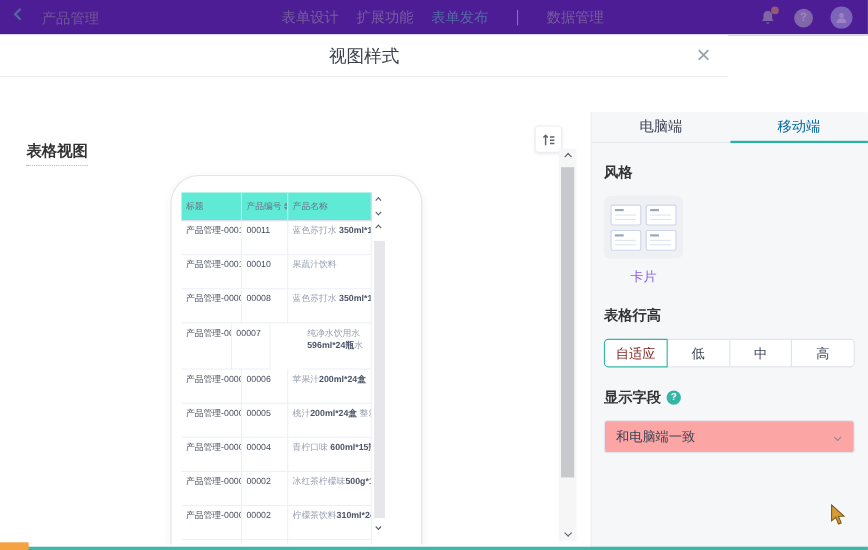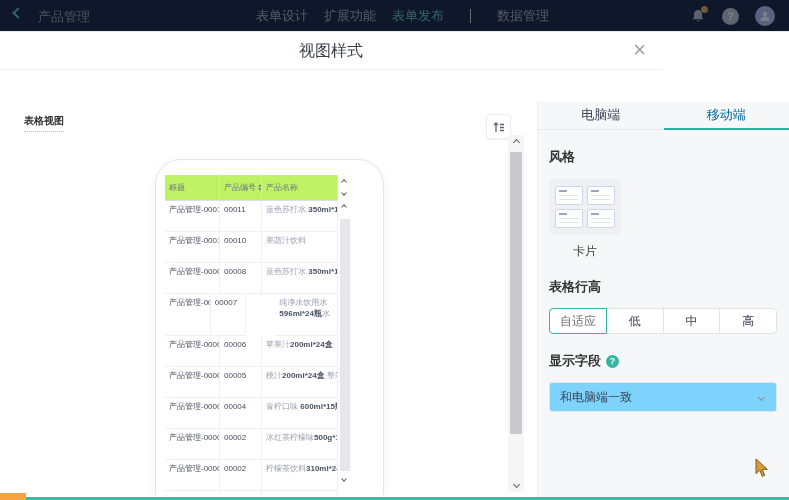--- a/index.html
+++ b/index.html
@@ -1,19 +1,19 @@
 <!DOCTYPE html>
 <html><head>
 <meta charset="utf-8">
 <style>
   * { margin:0; padding:0; box-sizing:border-box; }
   html,body { width:789px; height:500px; overflow:hidden; font-family:"Liberation Sans","DejaVu Sans",sans-serif; background:#fff; position:relative; }
 
   
-  .topbar { position:absolute; left:0; top:0; width:789px; height:32px; background:#0f172a; border-bottom:1px solid #ebebeb; }
+  .topbar { position:absolute; left:0; top:0; width:789px; height:32px; background:#4c1d95; border-bottom:1px solid #ebebeb; }
   .topbar-inner { position:relative; width:100%; height:100%; opacity:.45; }
   .back-wrap { position:absolute; left:14px; top:9px; display:flex; align-items:center; }
   .chev { display:inline-block; width:5px; height:5px; border-right:1.5px solid #5a5f6b; border-bottom:1.5px solid #5a5f6b; }
   .chev.up   { transform:rotate(-135deg); }
   .chev.down { transform:rotate(45deg); }
   .chev.left { transform:rotate(135deg); }
   .back-ch { width:8px; height:8px; border-width:2px; border-color:#58bfb4; }
   .app-title { position:absolute; left:38px; top:8px; font-size:13px; color:#9b9b9b; }
   .nav-tabs { position:absolute; left:256px; top:0; height:32px; display:flex; align-items:center; gap:16px; }
   .nav-tab { font-size:13px; color:#a9a9a9; cursor:default; white-space:nowrap; }
@@ -26,34 +26,34 @@
   .avatar { width:20px; height:20px; border-radius:50%; background:#b6bde6; display:flex; align-items:center; justify-content:center; }
 
   
   .modal { position:absolute; left:0; top:32px; width:662px; height:468px; background:#fff; }
   .modal-header { position:relative; height:38px; border-bottom:1px solid #f0f0f4; }
   .modal-title { position:absolute; left:0; right:0; top:9px; text-align:center; font-size:16px; color:#3a3f4a; }
   .modal-close { position:absolute; right:16px; top:6px; font-size:22px; color:#9aa0ad; line-height:24px; cursor:pointer; }
 
   
   .left-pane { position:absolute; left:0; top:70px; width:537px; height:393px; overflow:hidden; background:#fff; }
-  .pane-title { position:absolute; left:24px; top:12px; font-size:10px; font-weight:bold; color:#333; border-bottom:1px dotted #bbb; padding-bottom:3px; }
+  .pane-title { position:absolute; left:24px; top:27px; font-size:14px; font-weight:bold; color:#333; border-bottom:1px dotted #bbb; padding-bottom:3px; }
   .sort-btn { position:absolute; left:486px; top:12px; width:25px; height:25px; background:#fff; border:1px solid #ececf1; border-radius:4px; display:flex; align-items:center; justify-content:center; box-shadow:0 1px 2px rgba(0,0,0,.05); }
 
   .outer-scrollbar { position:absolute; left:508px; top:33px; width:16px; height:357px; background:#f6f6f7; }
   .osb-btn { position:absolute; left:0; width:16px; height:15px; display:flex; align-items:center; justify-content:center; }
   .osb-up { top:0; } .osb-down { bottom:0; }
   .osb-thumb { position:absolute; left:2px; top:17px; width:12px; height:282px; background:#c8c9cc; }
 
   
   .phone { position:absolute; left:155px; top:57px; width:229px; height:420px; background:#fff; border:1px solid #e3e3ea; border-radius:26px 26px 0 0; box-shadow:0 2px 8px rgba(40,50,80,.06); }
   .ptable { position:absolute; left:9px; top:15px; width:187px; }
   .ptable-grid { width:173px; }
   .phead { display:flex; height:26px; }
-  .hcell { background:#bef264; border-right:1px solid #d9deea; border-bottom:1px solid #d9deea; font-size:8px; color:#6b7386; display:flex; align-items:center; padding:0 4px; white-space:nowrap; overflow:hidden; }
+  .hcell { background:#5eead4; border-right:1px solid #d9deea; border-bottom:1px solid #d9deea; font-size:8px; color:#6b7386; display:flex; align-items:center; padding:0 4px; white-space:nowrap; overflow:hidden; }
   .c1 { width:55px; } .c2 { width:42px; } .c3 { width:76px; }
   .sortpair { display:inline-flex; flex-direction:column; margin-left:2px; }
   .tri-up { width:0; height:0; border-left:2.5px solid transparent; border-right:2.5px solid transparent; border-bottom:3.5px solid #7d8598; }
   .tri-down { width:0; height:0; border-left:2.5px solid transparent; border-right:2.5px solid transparent; border-top:3.5px solid #7d8598; margin-top:1px; }
   .prow { display:flex; min-height:31px; }
   .prow.wrap { min-height:42px; }
   .prow.empty { min-height:28px; }
   .pcell { border-right:1px solid #edf0f6; border-bottom:1px solid #edf0f6; font-size:8px; color:#454c5c; padding:4px 4px; display:block; line-height:1.35; white-space:nowrap; overflow:hidden; }
   .prow.wrap .c3 { white-space:normal;margin-left:29px; }
   .seg { color:#98a0b0; }
@@ -69,39 +69,39 @@
   .panel-tab { flex:1; text-align:center; font-size:13px; color:#3c4254; line-height:26px; position:relative; cursor:pointer; }
   .panel-tab.active { color:#0369a1; }
   .panel-tab.active::after { content:""; position:absolute; left:0; right:0; bottom:-1px; height:2px; background:#2ab3a3; }
   .section { padding:0 13px 0 11px; }
   .sec-title { font-size:13px; font-weight:bold; color:#333; margin:18px 0 12px; display:flex; align-items:center; gap:5px; }
   .style-cards { display:flex; gap:12px; }
   .style-col { width:72px; }
   .style-card { width:72px; height:57px; border-radius:6px; position:relative; cursor:pointer; }
   .style-card.selected { background:#fff; border:1px solid #35b5a6; }
   .style-card.plain { background:#eef0f4; border:1px solid #eef0f4; }
-  .style-label { text-align:center; font-size:12px; margin-top:8px; color:#404040; }
+  .style-label { text-align:center; font-size:12px; margin-top:8px; color:#8b5cf6; }
   .style-label.selected { color:#2ab3a3; }
   .mbar { position:relative; width:56px; height:7px; border-radius:2px; background:#45bcab; margin:0 auto 4px; display:flex; align-items:center; gap:3px; padding:0 3px; }
   .mbar:first-child { margin-top:7px; }
   .mbar i { display:block; height:3px; border-radius:1px; background:#cdebe6; }
   .m-a { width:4px; } .m-b { width:16px; } .m-c { width:9px; } .m-d { width:4px; }
   .mbar.v2 .m-b { background:#7ea3e0; }
   .mbar.v3 .m-a { background:#f2b266; }
   .cardgrid { position:absolute; left:0; top:0; width:100%; height:100%; display:flex; flex-wrap:wrap; gap:4px; padding:7px 5px; justify-content:center; align-content:flex-start; }
   .minicard { width:28px; height:19px; background:#fff; border:1px solid #ccd6ea; border-radius:2px; position:relative; }
   .minicard::before { content:""; position:absolute; left:3px; top:3px; width:8px; height:2px; background:#9aa7bd; }
   .minicard::after { content:""; position:absolute; left:3px; top:8px; width:19px; height:1px; background:#dfe5ee; box-shadow:0 4px 0 #dfe5ee; }
   .btn-group { display:flex; width:228px; }
   .hbtn { flex:1; height:26px; background:#fff; border:1px solid #dfe3e9; margin-left:-1px; font-size:12px; color:#3c4254; display:flex; align-items:center; justify-content:center; cursor:pointer; }
   .hbtn:first-child { margin-left:0; border-radius:4px 0 0 4px; }
   .hbtn:last-child { border-radius:0 4px 4px 0; }
-  .hbtn.selected { border-color:#35b5a6; color:#737373; z-index:1; position:relative; }
+  .hbtn.selected { border-color:#35b5a6; color:#7f1d1d; z-index:1; position:relative; }
   .help-badge { width:13px; height:13px; border-radius:50%; background:#35b5a6; color:#fff; font-size:9px; font-weight:bold; display:inline-flex; align-items:center; justify-content:center; }
-  .dropdown { width:228px; height:30px; background:#7dd3fc; border:1px solid #e2e6ec; border-radius:3px; display:flex; align-items:center; padding:0 10px; font-size:12px; color:#3c4254; cursor:pointer; position:relative; }
+  .dropdown { width:228px; height:30px; background:#fca5a5; border:1px solid #e2e6ec; border-radius:3px; display:flex; align-items:center; padding:0 10px; font-size:12px; color:#3c4254; cursor:pointer; position:relative; }
   .dropdown .chev { border-color:#8a8f9a; position:absolute; right:12px; top:12px; }
 
   .bottom-teal { position:absolute; left:0; top:497px; width:789px; height:3px; background:#44b5a5; z-index:5; }
   .bottom-orange { position:absolute; left:0; top:493px; width:26px; height:7px; background:#f5a340; z-index:6; }
   .cursor { position:absolute; left:755px; top:458px; z-index:10; }
 </style>
 </head>
 <body>
 
 <div class="topbar">

